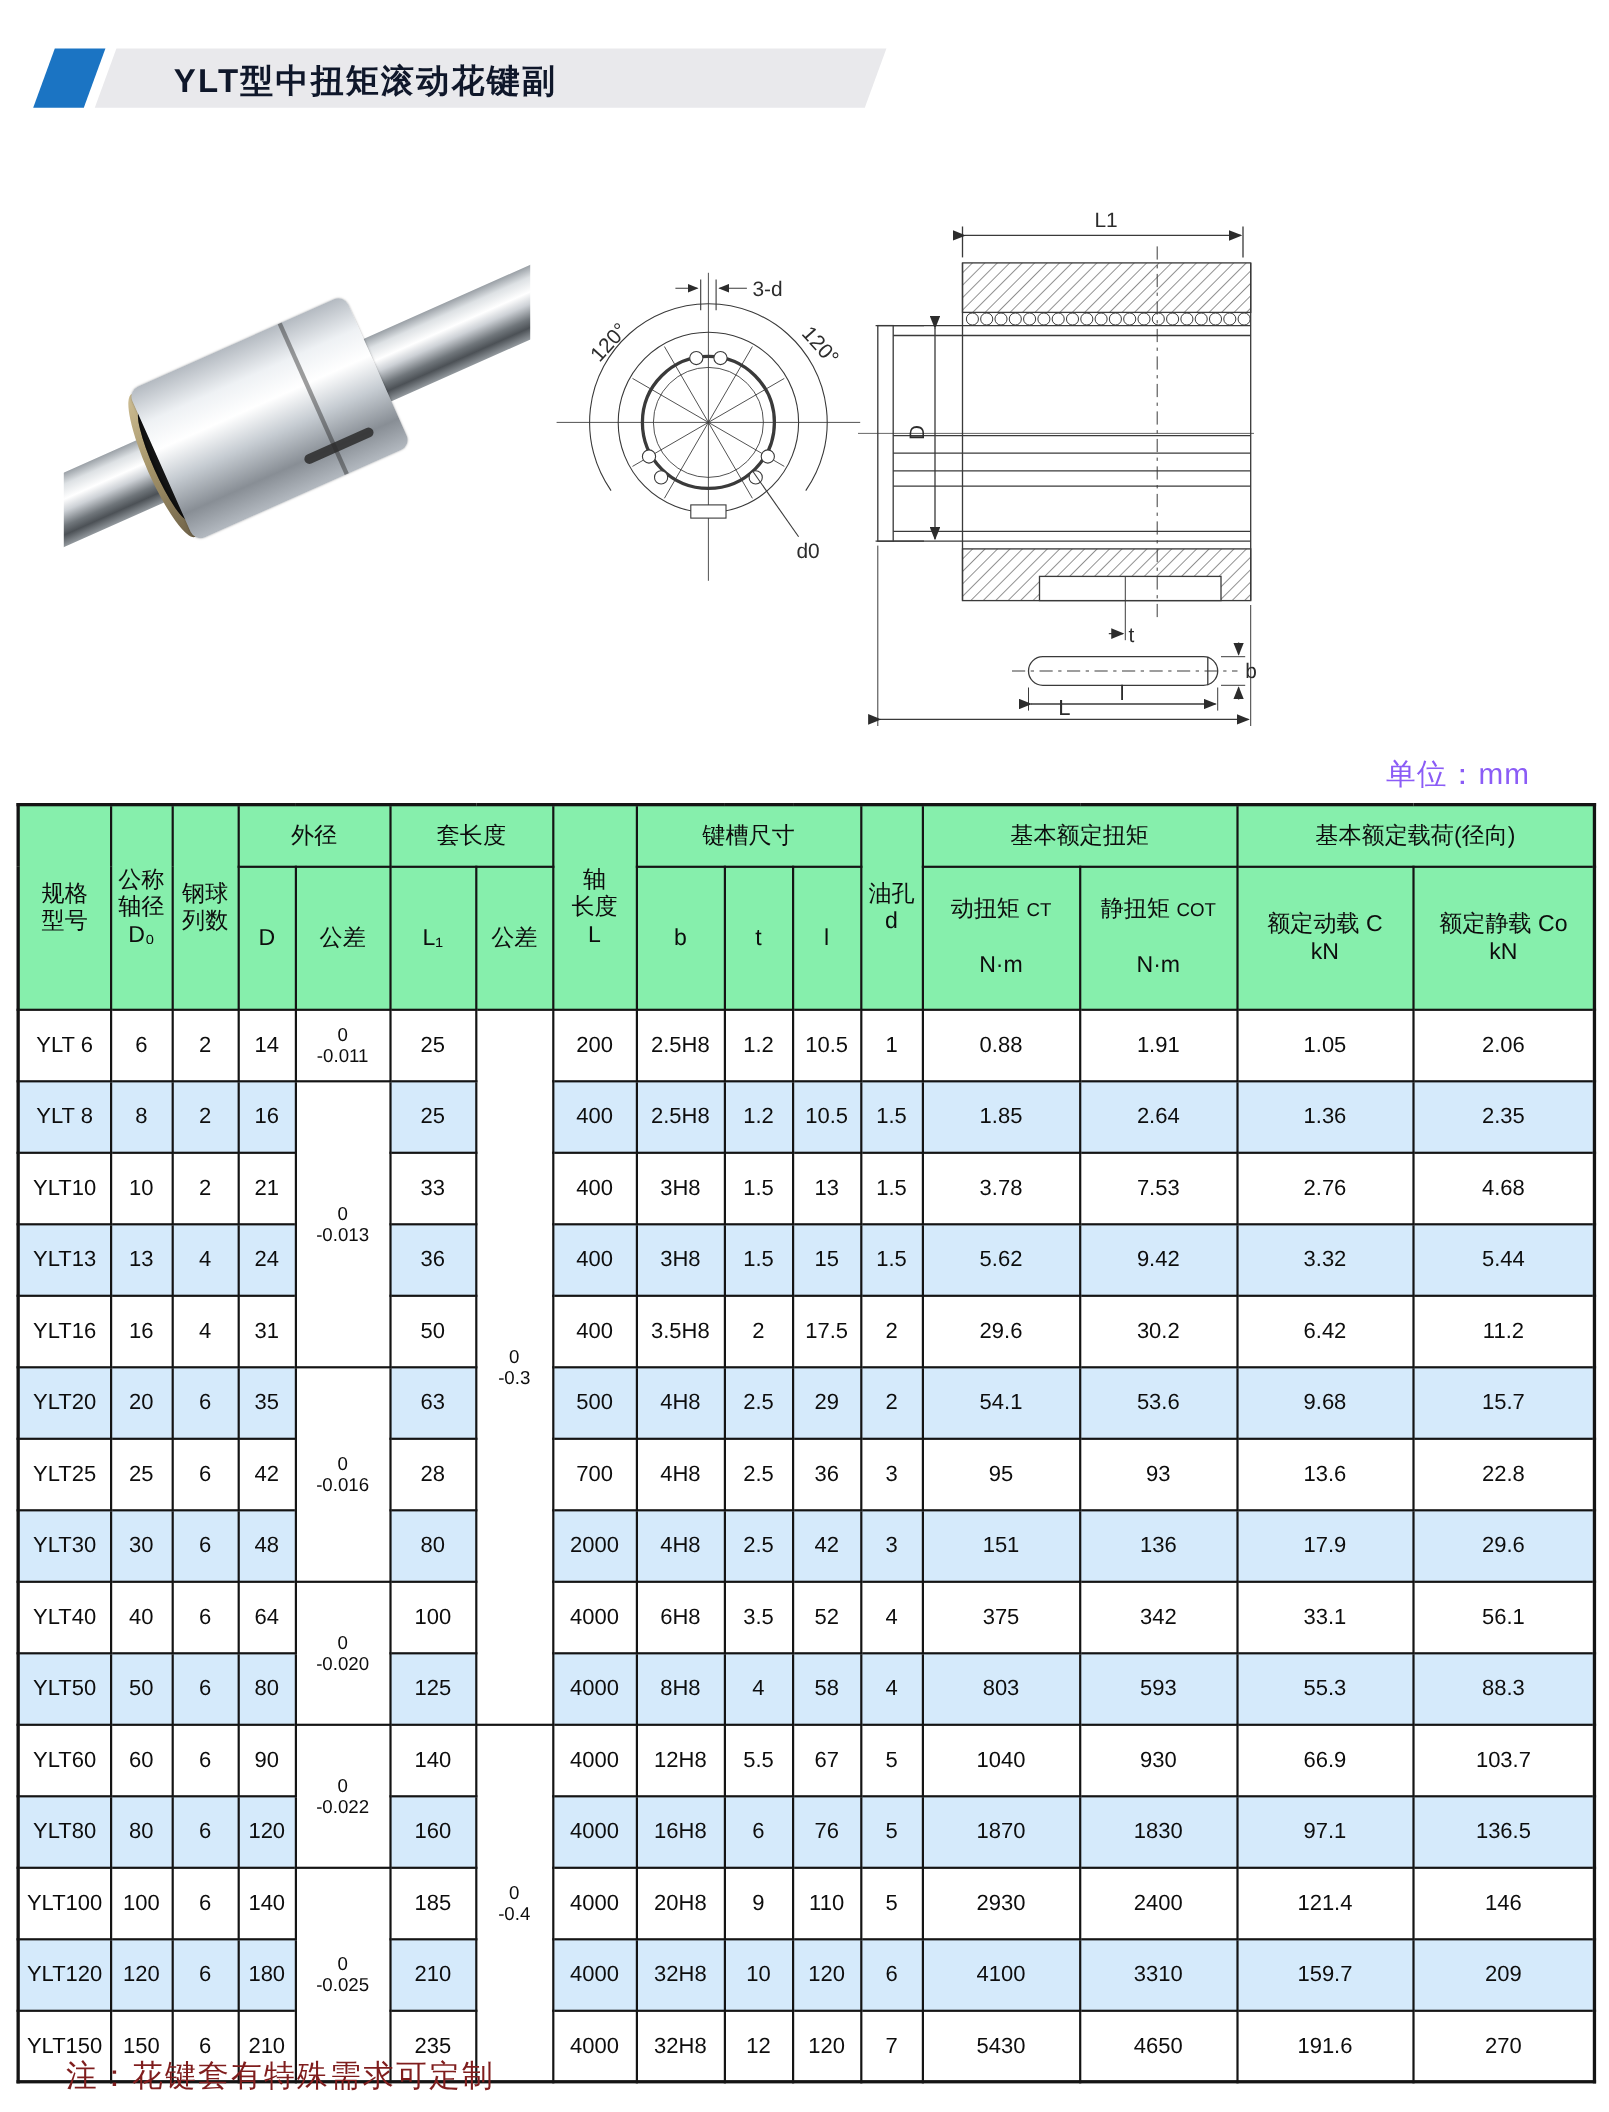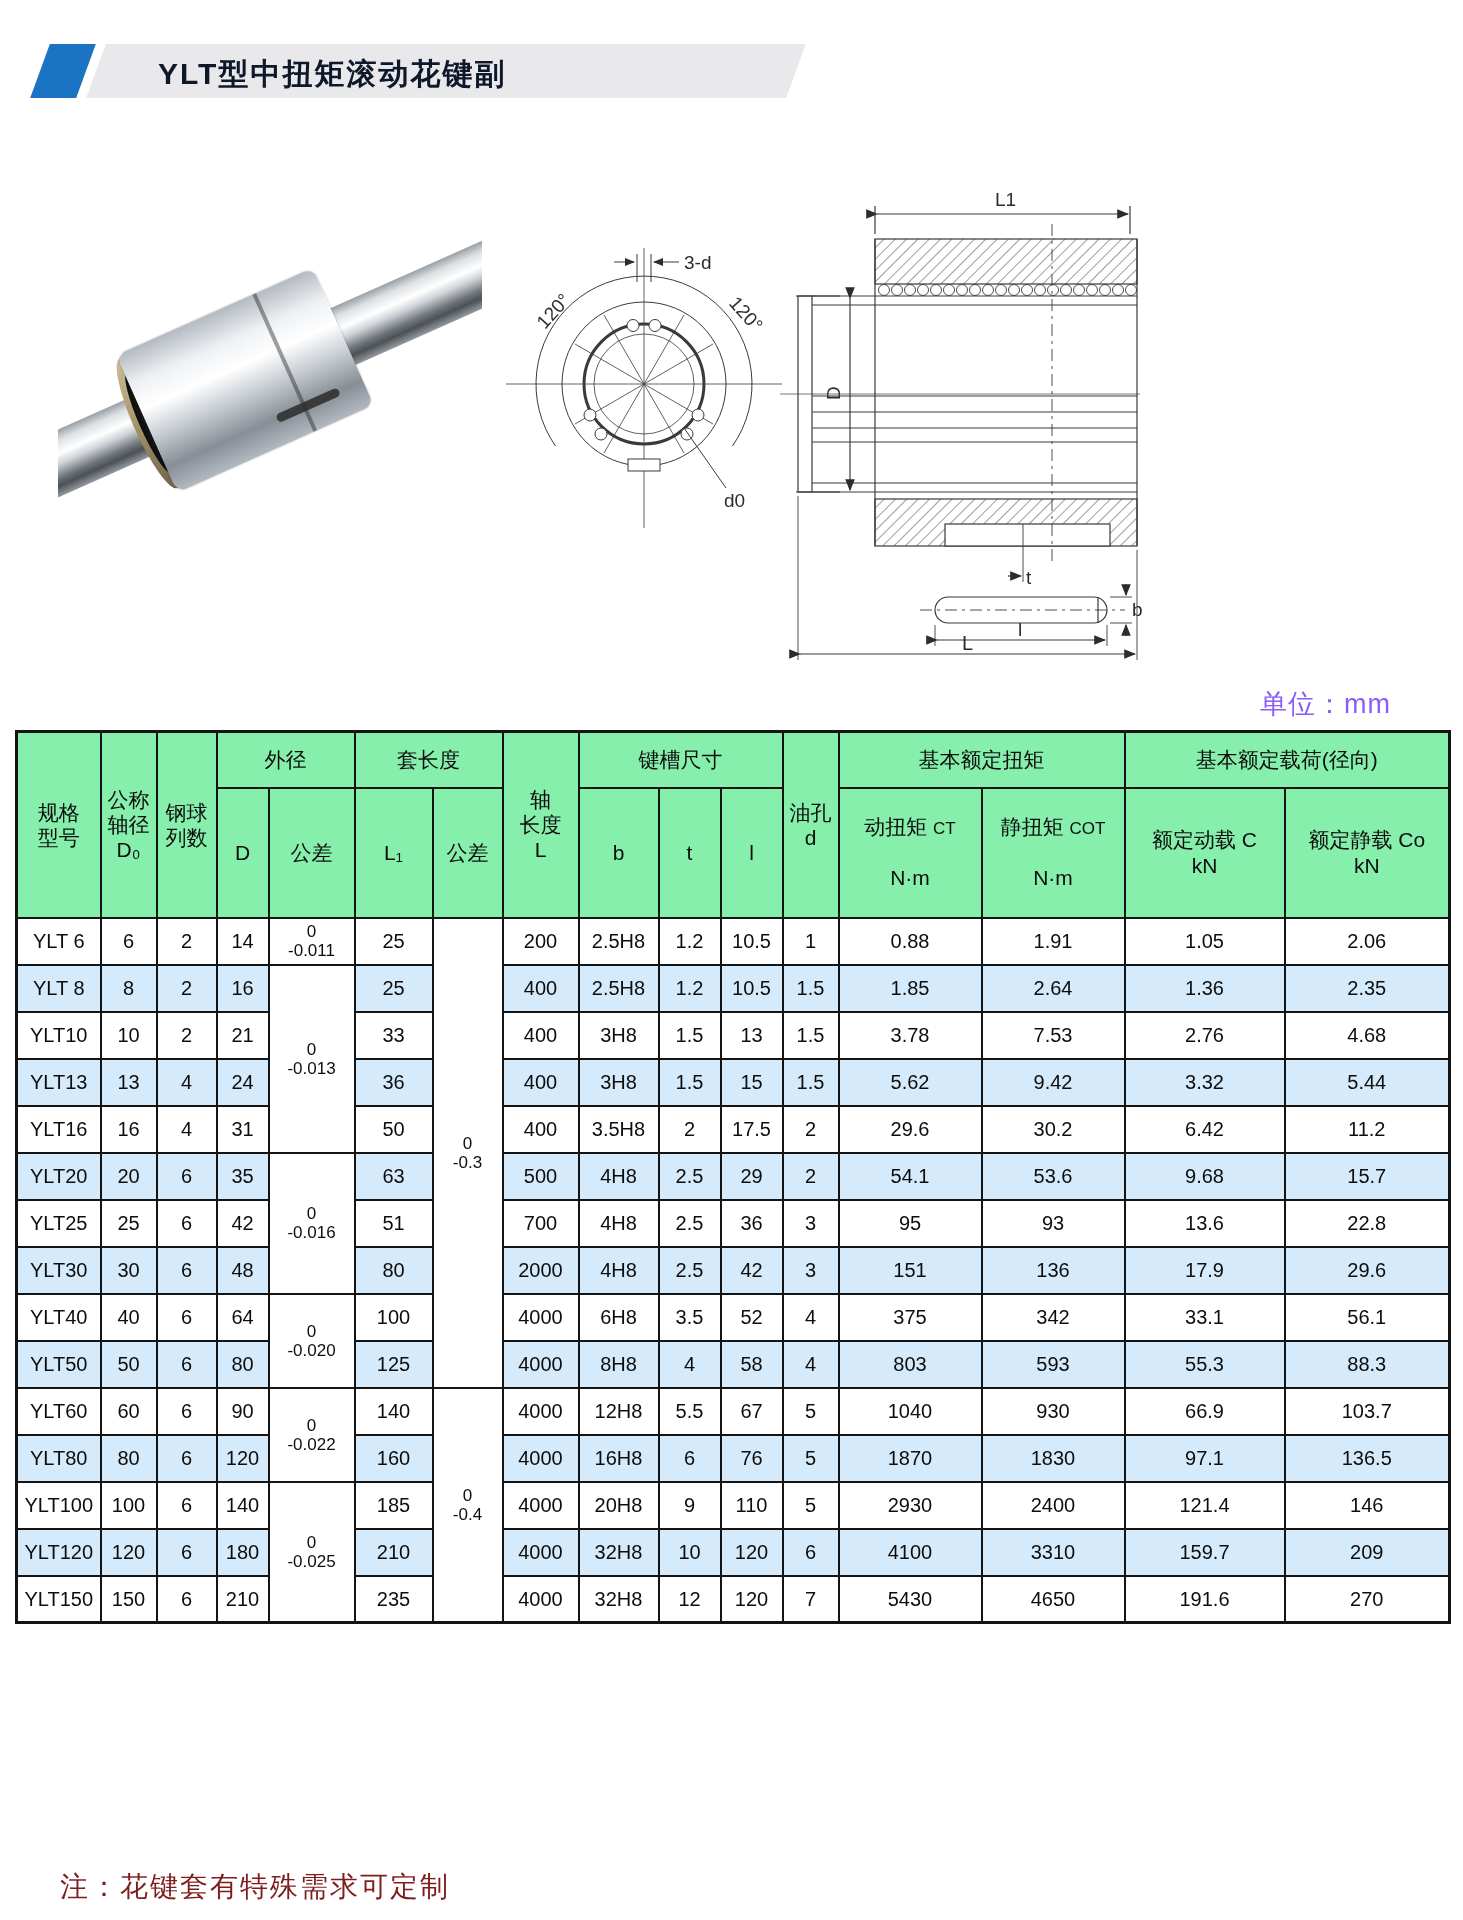--- a/index.html
+++ b/index.html
@@ -71,21 +71,21 @@
     font-size:20px;color:#0d0d0d;
   }
   table.spec th,table.spec td{
     border:2px solid #141414;text-align:center;vertical-align:middle;
     white-space:pre-line;padding:0 2px;line-height:1.2;
   }
   table.spec{border:3px solid #141414;}
   thead th{background:#86efac;font-weight:normal;font-size:21px;}
   thead tr.h1{height:56px;}
   thead tr.h2{height:72px;}
-  tbody tr{height:47px;background:#ffffff;}
+  tbody tr{height:65px;background:#ffffff;}
   tbody tr.alt td{background:#d5eafb;}
   tbody td.tol{background:#ffffff !important;font-size:17px;line-height:1.12;}
   .subsc{font-size:17px;}
   .thline{line-height:1.25;}
   
   .note{
     position:absolute;left:60px;top:1868px;font-size:28px;color:#7f1d1d;letter-spacing:2px;
   }
 </style>
 </head>
@@ -413,21 +413,21 @@
         <td>54.1</td>
         <td>53.6</td>
         <td>9.68</td>
         <td>15.7</td>
       </tr>
       <tr>
         <td>YLT25</td>
         <td>25</td>
         <td>6</td>
         <td>42</td>
-        <td>51</td>
+        <td>28</td>
         <td>700</td>
         <td>4H8</td>
         <td>2.5</td>
         <td>36</td>
         <td>3</td>
         <td>95</td>
         <td>93</td>
         <td>13.6</td>
         <td>22.8</td>
       </tr>

